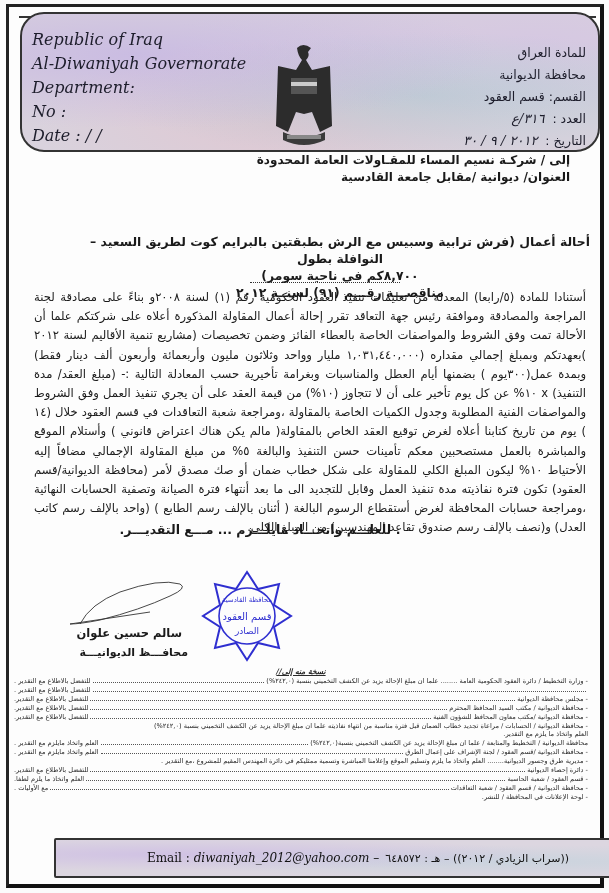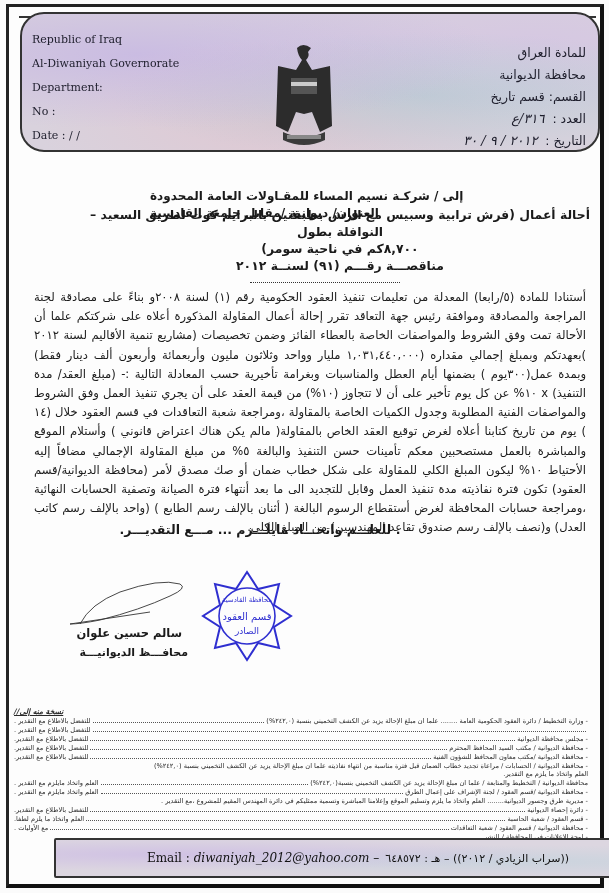--- a/index.html
+++ b/index.html
@@ -20,38 +20,38 @@
     background:
       radial-gradient(ellipse at 20% 30%, rgba(190,170,230,0.55), transparent 55%),
       radial-gradient(ellipse at 70% 60%, rgba(170,200,210,0.55), transparent 55%),
       radial-gradient(ellipse at 45% 80%, rgba(230,190,200,0.5), transparent 55%),
       radial-gradient(ellipse at 90% 20%, rgba(210,190,230,0.5), transparent 50%),
       #d9d2dd;
     overflow: hidden;
   }
   .hdr-en {
     position: absolute; left: 10px; top: 14px;
-    font-family: "DejaVu Serif", serif; font-size: 11px; color: #1d1d2b;
+    font-family: "DejaVu Serif", serif; font-style: italic; font-size: 16px; color: #1d1d2b;
   }
   .hdr-en div { height: 24px; line-height: 24px; }
   .hdr-ar {
     position: absolute; right: 12px; top: 28px; direction: rtl; text-align: right;
     font-family: "DejaVu Sans", sans-serif; font-size: 12.5px; color: #1d1d2b;
   }
   .hdr-ar div { height: 22px; line-height: 22px; }
   .hdr-ar .handwrite { font-family: "DejaVu Serif", serif; font-style: italic; font-size: 13px; margin-right: 4px; }
   .emblem { position: absolute; left: 243px; top: 26px; width: 78px; height: 110px; }
 
   
   .addr {
-    position: absolute; left: 150px; width: 420px; top: 152px; direction: rtl; text-align: left;
-    font-size: 12px; line-height: 17px; font-weight: bold; margin-top: 36px;
+    position: absolute; left: 150px; width: 420px; top: 152px; direction: rtl; text-align: right;
+    font-size: 12px; line-height: 17px; font-weight: bold;
   }
   .subject {
-    position: absolute; left: 90px; width: 500px; top: 206px; direction: rtl; text-align: center;
+    position: absolute; left: 90px; width: 500px; top: 233px; direction: rtl; text-align: center;
     font-size: 12.4px; line-height: 17px; font-weight: bold;
   }
   .dotline { position:absolute; left: 250px; width: 150px; top: 282px; border-top: 1px dotted #333; }
 
   .para {
     position: absolute; left: 34px; width: 552px; top: 288px; direction: rtl; text-align: justify;
     font-size: 11.6px; line-height: 19.2px;
   }
   .closing {
     position: absolute; left: 110px; width: 300px; top: 522px; direction: rtl; text-align: center;
@@ -62,22 +62,22 @@
     position: absolute; left: 40px; top: 580px; width: 160px; height: 90px;
   }
   .sig-scribble { position: absolute; left: 20px; top: 0; width: 130px; height: 50px; }
   .sig-name { position: absolute; right: 18px; top: 46px; direction: rtl; font-size: 11.5px; font-weight: bold; }
   .sig-title { position: absolute; right: 12px; top: 66px; direction: rtl; font-size: 11px; font-weight: bold; letter-spacing: 1px; }
 
   .stamp { position: absolute; left: 201px; top: 570px; width: 92px; height: 92px; }
 
   
   .cc {
-    position: absolute; left: 14px; width: 584px; top: 666px; direction: rtl; text-align: left;
-    font-size: 6.6px; line-height: 8.9px; color: #2a2a2a; margin-top: 40px;
+    position: absolute; left: 14px; width: 584px; top: 666px; direction: rtl; text-align: center;
+    font-size: 6.6px; line-height: 8.9px; color: #2a2a2a;
   }
   .cc-title { font-weight: bold; text-decoration: underline; font-style: italic; font-size: 7.5px; margin-right: 10px; line-height: 11px; }
   .cc-row { white-space: nowrap; overflow: hidden; display: flex; flex-direction: row; justify-content: flex-start; margin-right: 10px; }
   .cc-row .lead { flex: 0 0 auto; }
   .cc-row .dots { flex: 1 1 auto; border-bottom: 1px dotted #555; margin: 0 2px 3px 2px; min-width: 8px; }
   .cc-row .tail { flex: 0 0 auto; }
 
   
   .footer {
     position: absolute; left: 18px; top: 838px; width: 608px; height: 40px;
@@ -112,21 +112,21 @@
     <path d="M32 8 q6 -6 14 0 l-3 4 q2 4 -2 8 l6 10 l18 -4 l2 60 l-12 6 l-8 -20 l-8 2 l-8 -2 l-8 20 l-12 -6 l2 -60 l18 4 l6 -10 q-4 -4 -5 -12 z" fill="#2c2c2c"></path>
     <rect x="26" y="38" width="26" height="16" fill="#555"></rect>
     <rect x="26" y="42" width="26" height="4" fill="#ccc"></rect>
     <path d="M18 92 q21 10 42 0 l0 8 q-21 10 -42 0 z" fill="#3a3a3a"></path>
     <rect x="22" y="95" width="34" height="4" fill="#888"></rect>
   </svg>
 
   <div class="hdr-ar">
     <div>للمادة العراق</div>
     <div>محافظة الديوانية</div>
-    <div>القسم: قسم تاريخ</div>
+    <div>القسم: قسم العقود</div>
     <div>
       <span>العدد :</span>
       <span class="handwrite">٣١٦/ع</span>
     </div>
     <div>
       <span>التاريخ :</span>
       <span class="handwrite">٢٠١٢ / ٩ / ٣٠</span>
     </div>
   </div>
 </div>

